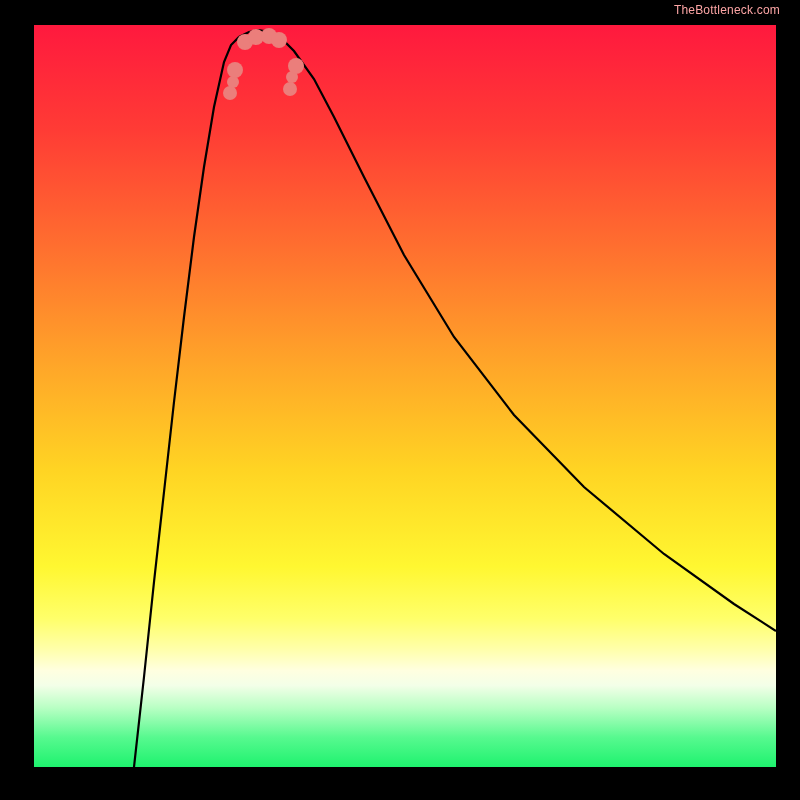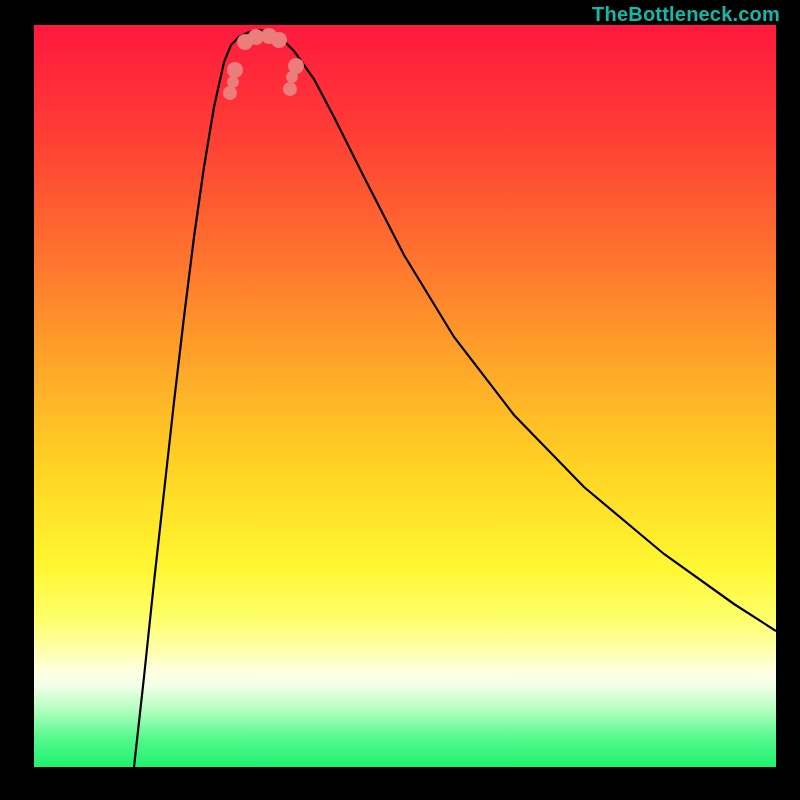--- a/index.html
+++ b/index.html
@@ -30,23 +30,23 @@
     inset: 0;
   }
   svg.curve {
     position: absolute;
     inset: 0;
   }
   .watermark {
     position: absolute;
     top: 3px;
     right: 20px;
-    color: #14b8a6;
-    font-size: 20px;
-    font-weight: 700;
+    color: #fca5a5;
+    font-size: 12px;
+    font-weight: 400;
     letter-spacing: 0.2px;
   }
   .marker {
     position: absolute;
     border-radius: 50%;
     background: #eb7e7b;
   }
 </style>
 </head>
 <body>

